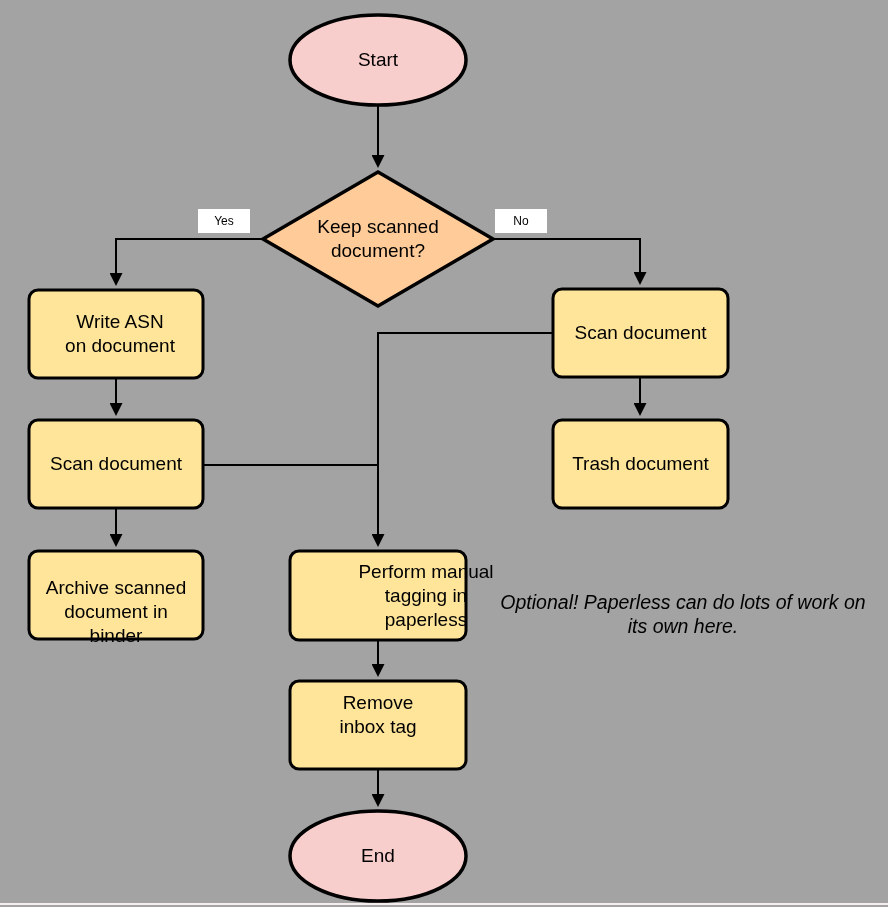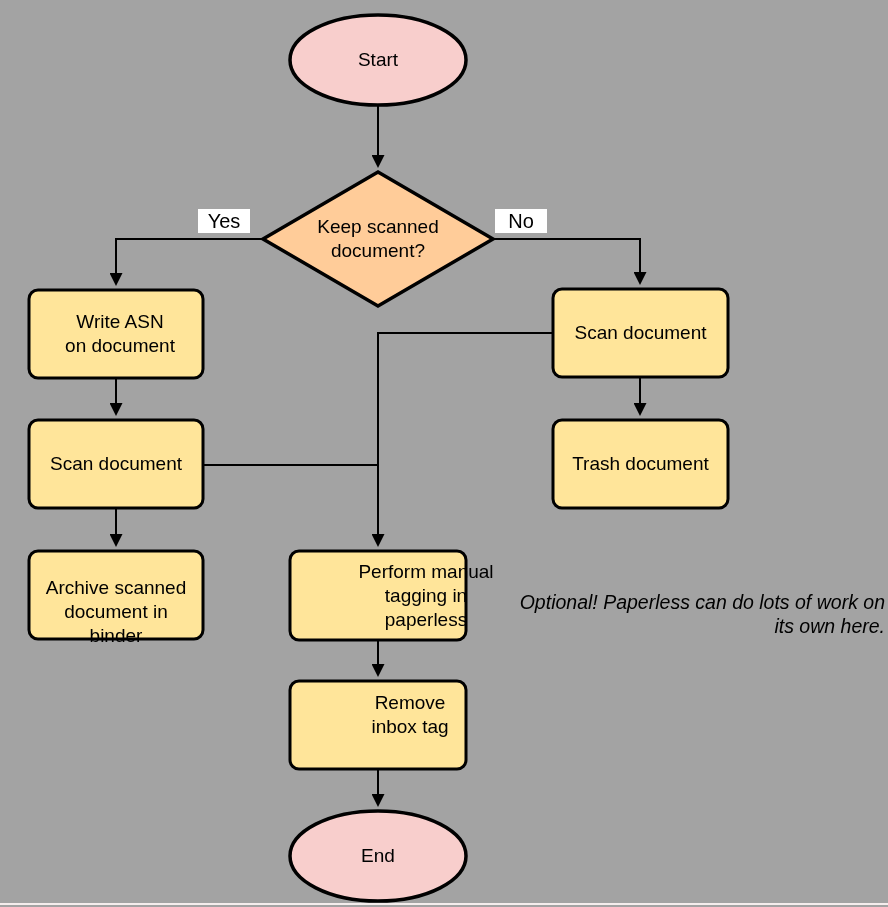--- a/index.html
+++ b/index.html
@@ -31,36 +31,36 @@
     color: #000000;
     white-space: pre-line;
     pointer-events: none;
   }
   .edge-label {
     position: absolute;
     display: flex;
     align-items: center;
     justify-content: center;
     text-align: center;
-    font-size: 20px;
+    font-size: 12px;
     line-height: 22px;
     color: #000000;
     background: #ffffff;
     pointer-events: none;
   }
   .annotation {
     position: absolute;
     left: 481px;
     top: 590px;
     width: 404px;
     font-size: 19.5px;
     line-height: 24px;
     font-style: italic;
     color: #000000;
-    text-align: right;
+    text-align: center;
     white-space: pre-line;
     pointer-events: none;
   }
   .bottom-strip {
     position: absolute;
     left: 0;
     top: 903px;
     width: 888px;
     height: 2px;
     background: #F5EDED;
@@ -125,21 +125,21 @@
 binder</div>
 
   <div class="node-label" style="left:553px; top:289px; width:175px; height:88px;">Scan document</div>
 
   <div class="node-label" style="left:553px; top:420px; width:175px; height:88px;">Trash document</div>
 
   <div class="node-label" style="left:290px; top:551px; width:176px; height:89px;margin-left:48px;">Perform manual
 tagging in
 paperless</div>
 
-  <div class="node-label" style="left:290px; top:681px; width:176px; height:68px;padding-left:32px;">Remove
+  <div class="node-label" style="left:290px; top:681px; width:176px; height:68px;">Remove
 inbox tag</div>
 
   <div class="node-label" style="left:290px; top:811px; width:176px; height:90px;">End</div>
 
   <div class="edge-label" style="left:198px; top:209px; width:52px; height:24px;">Yes</div>
 
   <div class="edge-label" style="left:495px; top:209px; width:52px; height:24px;">No</div>
 
   <div class="annotation">Optional! Paperless can do lots of work on
 its own here.</div>

